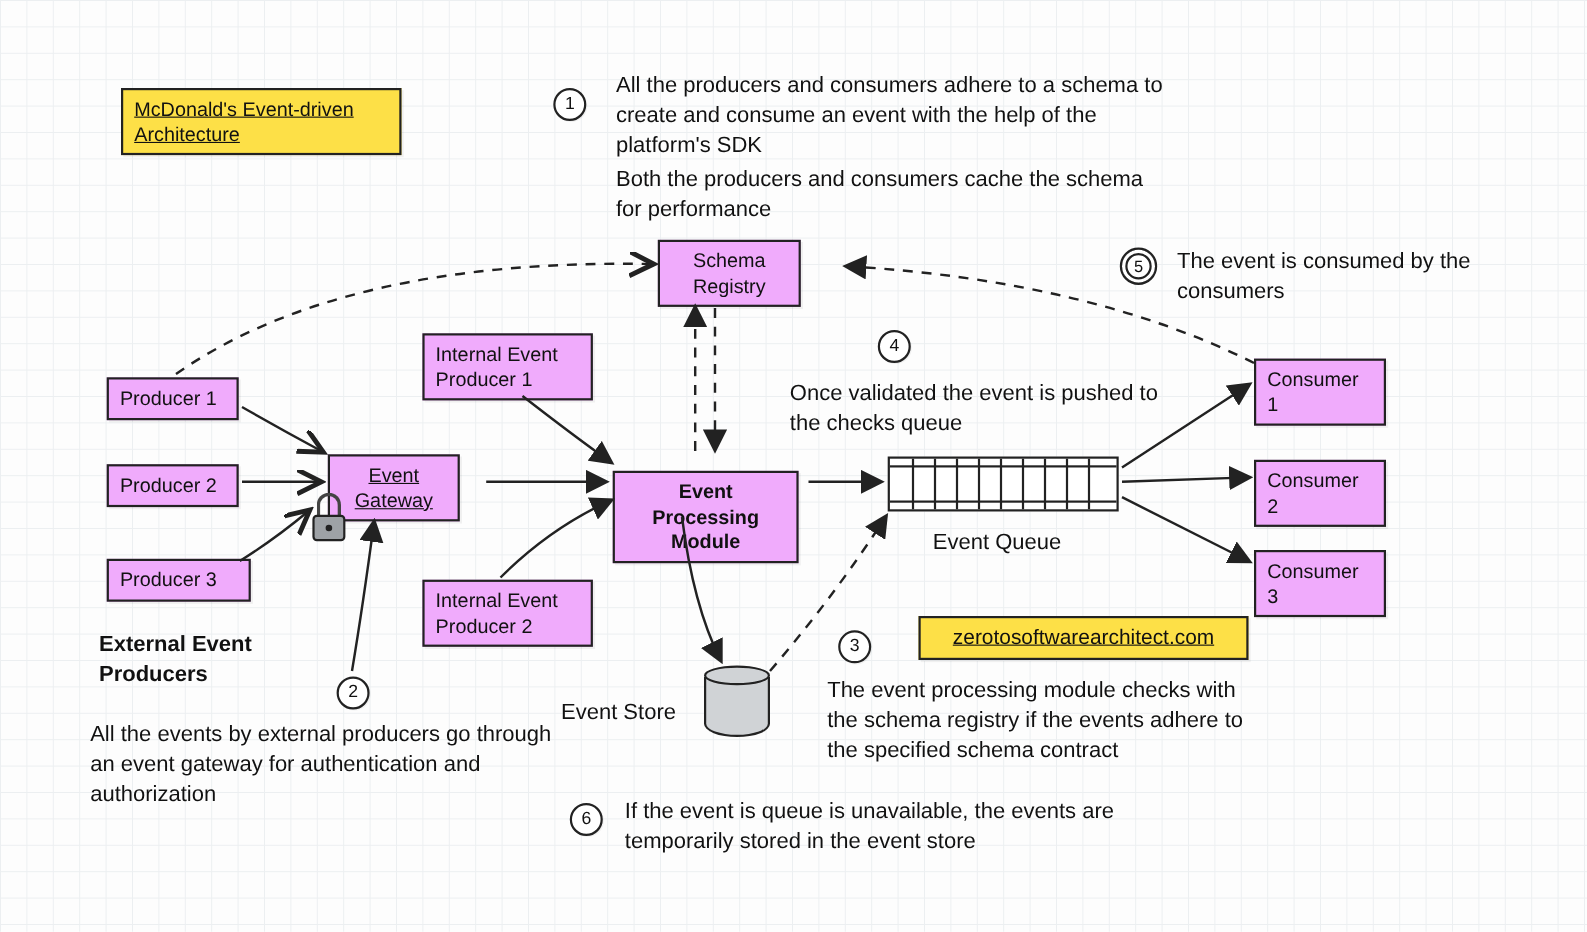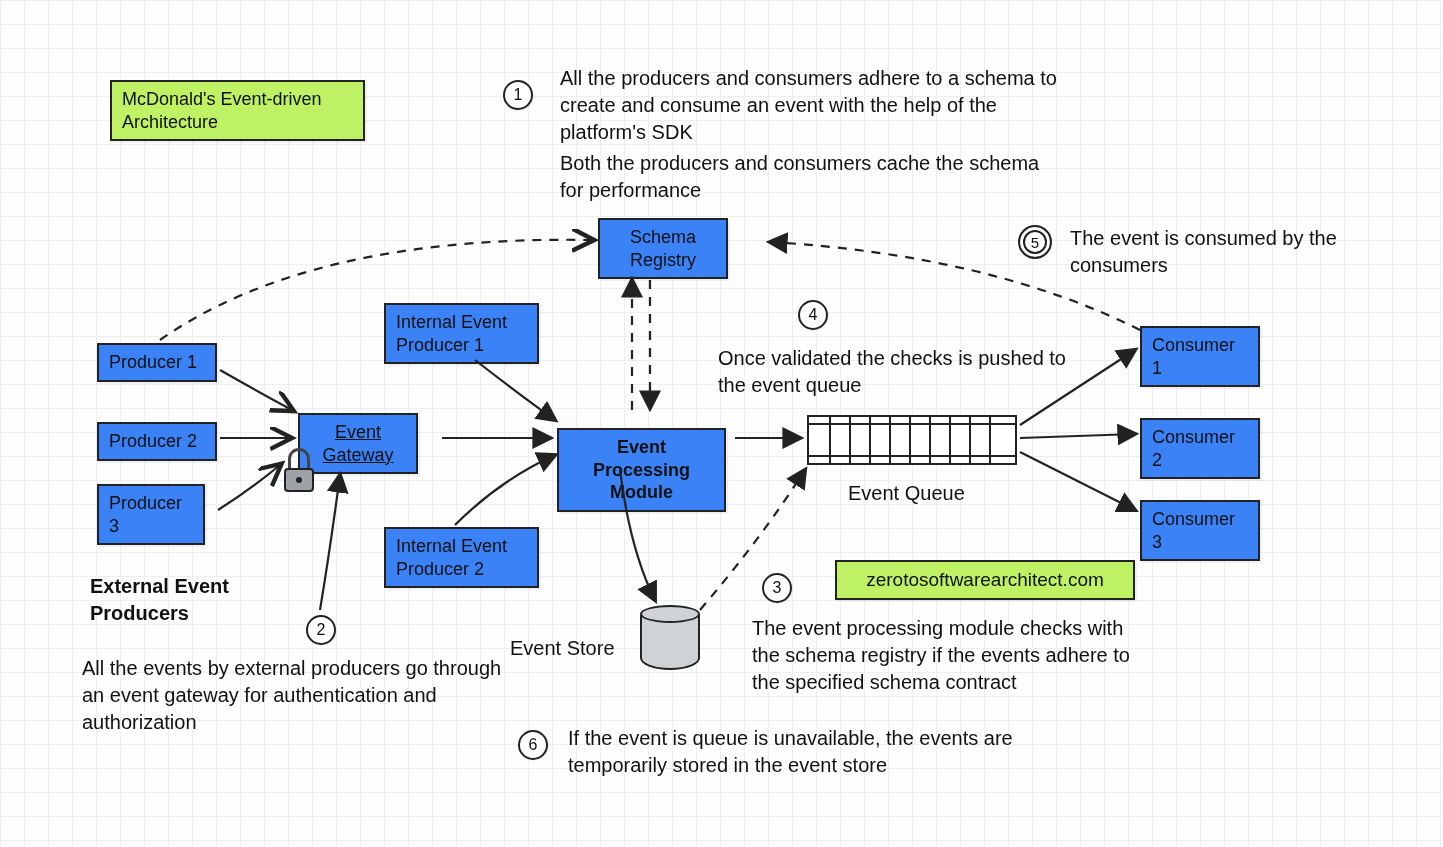--- a/index.html
+++ b/index.html
@@ -13,27 +13,27 @@
     background-size: 24px 24px;
     width: 1443px;
     height: 847px;
     position: relative;
     overflow: hidden;
     color: #111;
   }
   .box {
     position: absolute;
     border: 2px solid #222;
-    background: #3b82f6;
+    background: #f0abfc;
     padding: 6px 10px;
     font-size: 18px;
     line-height: 1.25;
     box-shadow: 2px 2px 0 rgba(0,0,0,.05);
   }
-  .box.gray { background: #bef264; }
+  .box.gray { background: #fde047; text-decoration: underline; }
   .box.center { text-align: center; }
   .label {
     position: absolute;
     font-size: 20px;
     line-height: 1.35;
   }
   .circle-num {
     position: absolute;
     width: 30px; height: 30px;
     border: 2px solid #222;
@@ -128,25 +128,25 @@
 <div class="label" style="left:560px; top:65px; width:500px;">All the producers and consumers adhere to a schema to create and consume an event with the help of the platform's SDK</div>
 <div class="label" style="left:560px; top:150px; width:500px;">Both the producers and consumers cache the schema for performance</div>
 
 <div class="box center" style="left:598px; top:218px; width:130px; white-space:pre-line;">Schema
 Registry</div>
 
 <div class="dbl-circle" style="left:1018px; top:225px;">5</div>
 <div class="label" style="left:1070px; top:225px; width:300px;">The event is consumed by the consumers</div>
 
 <div class="circle-num" style="left:798px; top:300px;">4</div>
-<div class="label" style="left:718px; top:345px; width:350px;">Once validated the checks is pushed to the event queue</div>
+<div class="label" style="left:718px; top:345px; width:350px;">Once validated the event is pushed to the checks queue</div>
 
 <div class="box" style="left:97px; top:343px; width:120px;">Producer 1</div>
 <div class="box" style="left:97px; top:422px; width:120px;">Producer 2</div>
-<div class="box" style="left:97px; top:484px; width:108px;">Producer 3</div>
+<div class="box" style="left:97px; top:508px; width:131px;">Producer 3</div>
 
 <div class="label" style="left:90px; top:573px; width:200px; white-space:pre-line;font-weight:bold;">External Event
 Producers</div>
 
 <div class="box center" style="left:298px; top:413px; width:120px; white-space:pre-line;text-decoration:underline;">Event
 Gateway</div>
 
 <div class="lock" style="left:282px; top:448px;">
   <div class="shackle"></div>
   <div class="body"></div>

